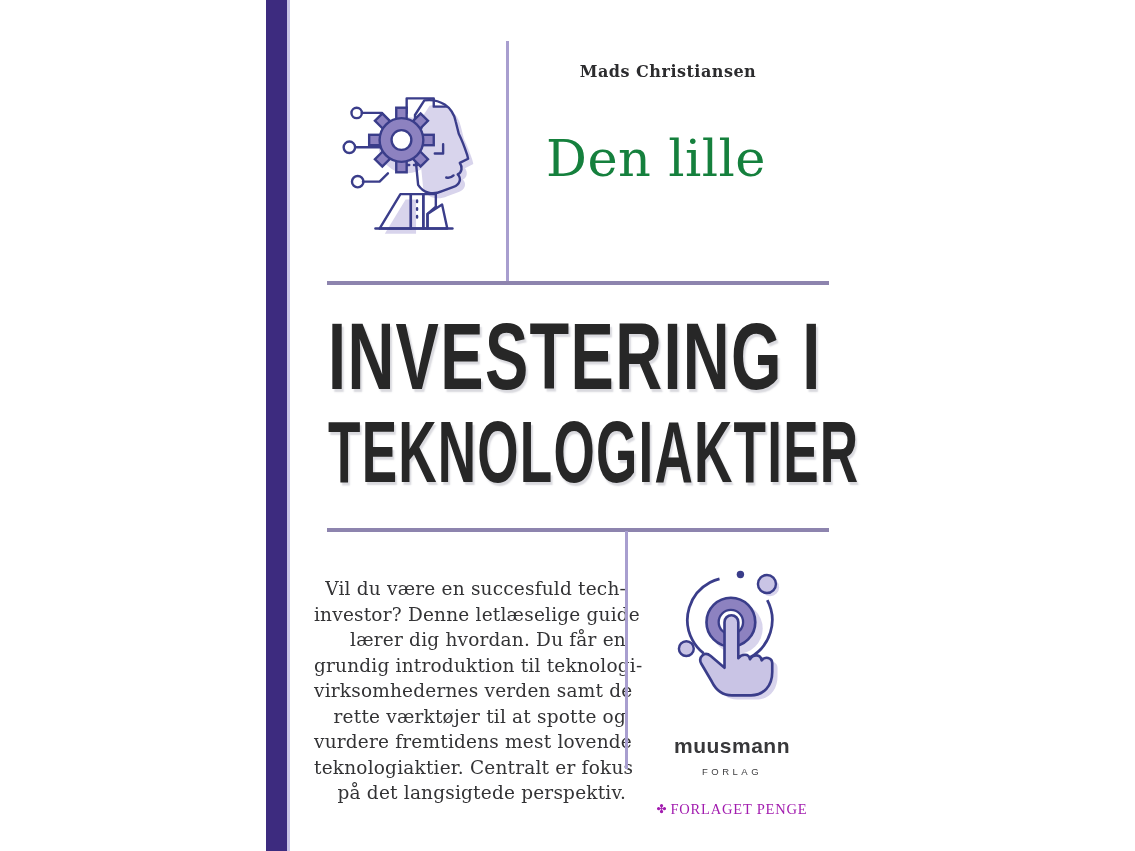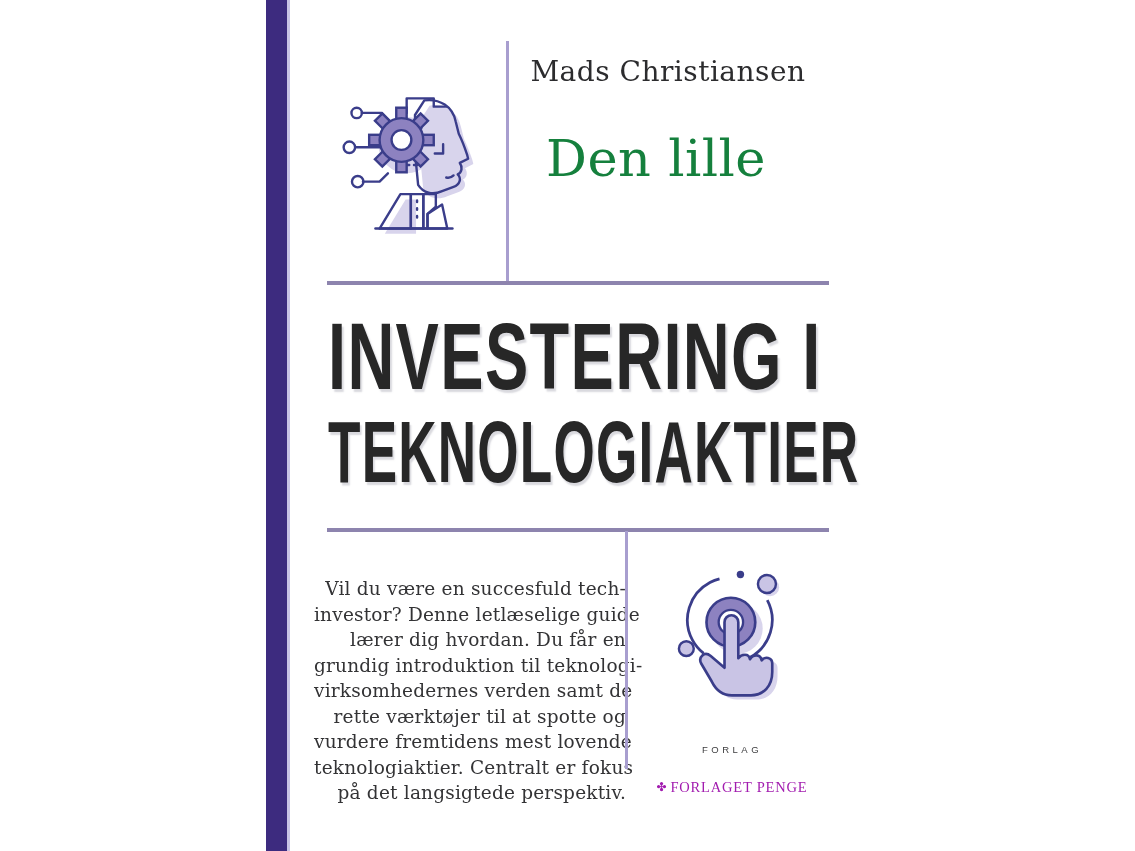--- a/index.html
+++ b/index.html
@@ -17,21 +17,21 @@
   .vdiv{width:3px;background:#A89ECF;}
   #vdiv-top{left:506px;top:41px;height:241px;}
   #vdiv-bottom{left:625px;top:531px;height:238px;}
   .hline{height:4px;background:#8D84AE;}
   #hline-top{left:327px;top:281px;width:502px;}
   #hline-bottom{left:327px;top:528px;width:502px;}
 
   
   #authors{
     left:507px;top:57px;width:322px;text-align:center;
-    font-size:28px;line-height:29px;color:#2c2c2e;letter-spacing:.5px;
+    font-size:16px;line-height:29px;color:#2c2c2e;letter-spacing:.5px;font-weight:bold;
   }
 
   
   #subtitle{
     left:546px;top:129px;font-size:51px;line-height:60px;color:#15803d;
     letter-spacing:.5px;white-space:nowrap;
   }
 
   
   .big-title{
@@ -163,19 +163,20 @@
 
     <circle cx="63" cy="52" r="23" fill="#8D82C0" stroke="#3A3D8A" stroke-width="2.5"></circle>
     <circle cx="63" cy="52" r="11.5" fill="#ffffff" stroke="#3A3D8A" stroke-width="2.2"></circle>
 
     <path fill="#C9C4E5" stroke="#3A3D8A" stroke-width="2.5" stroke-linejoin="round" d="M57 52 A6.5 6.5 0 0 1 70 52 L70 86 C73 82 80 81 81 87 C84 82 91 82 92 88
          C95 84 102 85 102 91 L102 99 C102 112 94 121 82 121 L64 121
          C55 121 49 116 45 108 L35 91 C32 85 38 79 44 84 L57 95 Z"></path>
   </svg>
 
   <div class="abs" id="publisher">
+    <div id="muusmann-name">muusmann</div>
     <div id="muusmann-sub">FORLAG</div>
     <div id="imprint">
       <span class="clover">✤</span><span>FORLAGET PENGE</span>
     </div>
   </div>
 
 </div>
 
 </body></html>

